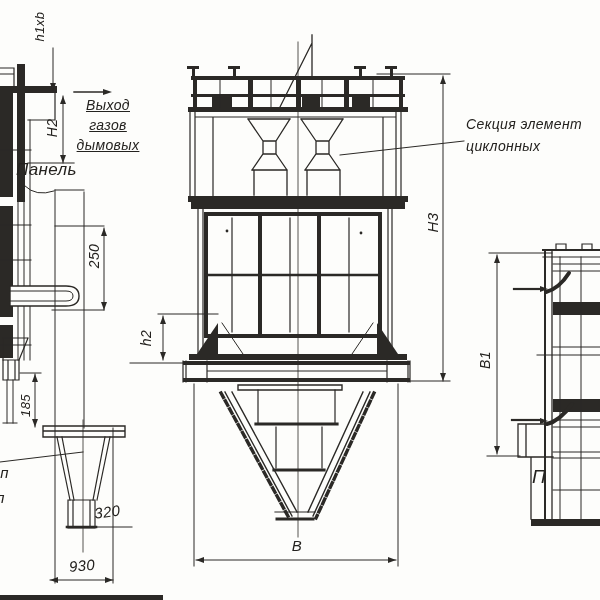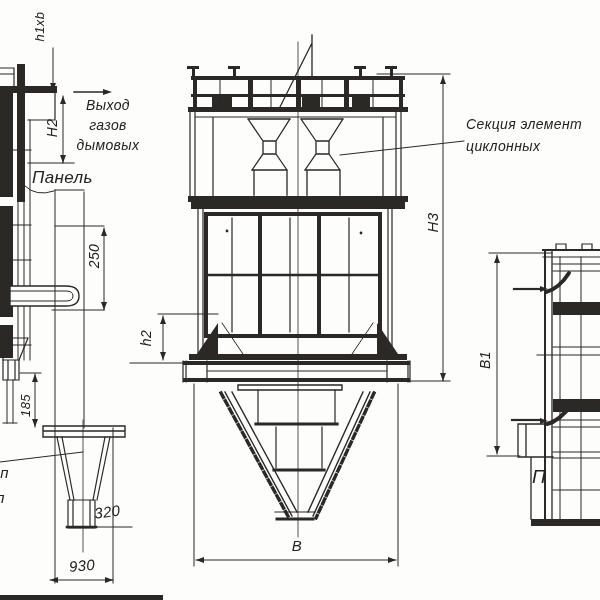--- a/index.html
+++ b/index.html
@@ -192,27 +192,27 @@
     <path d="M518 424 H546 M518 424 V457 M526 424 V457 M518 457 H553 M531 457 V519" stroke-width="1.3"></path>
 
     <path d="M489 253 H552 M487 456 H520 M497 255 V454" stroke-width="1"></path>
     <polygon points="497,255 494,263 500,263" fill="#2b2926" stroke="none"></polygon>
     <polygon points="497,454 494,446 500,446" fill="#2b2926" stroke="none"></polygon>
   </g>
 
   <rect x="0" y="595" width="163" height="5" fill="#2b2926" stroke="none"></rect>
 </svg>
 
-<div class="lbl ctr" style="left:62px;top:95px;width:92px;font-size:14px;line-height:20px;">
+<div class="lbl ctr" style="left:62px;top:95px;width:92px;font-size:14px;line-height:20px;text-decoration:underline;">
   <div>Выход</div>
   <div>газов</div>
   <div>дымовых</div>
 </div>
 
-<div class="lbl" style="left:16px;top:168px;font-size:17px;margin-left:16px;">Панель</div>
+<div class="lbl" style="left:16px;top:160px;font-size:17px;">Панель</div>
 
 <div class="lbl" style="left:466px;top:113px;font-size:14px;line-height:22px;width:220px;">
   <div>Секция элемент</div>
   <div>циклонных</div>
 </div>
 
 <div class="lbl rot" style="left:9px;top:19px;width:60px;font-size:13px;">h1хb</div>
 
 <div class="lbl rot" style="left:22px;top:120px;width:60px;font-size:14px;">Н2</div>
 

